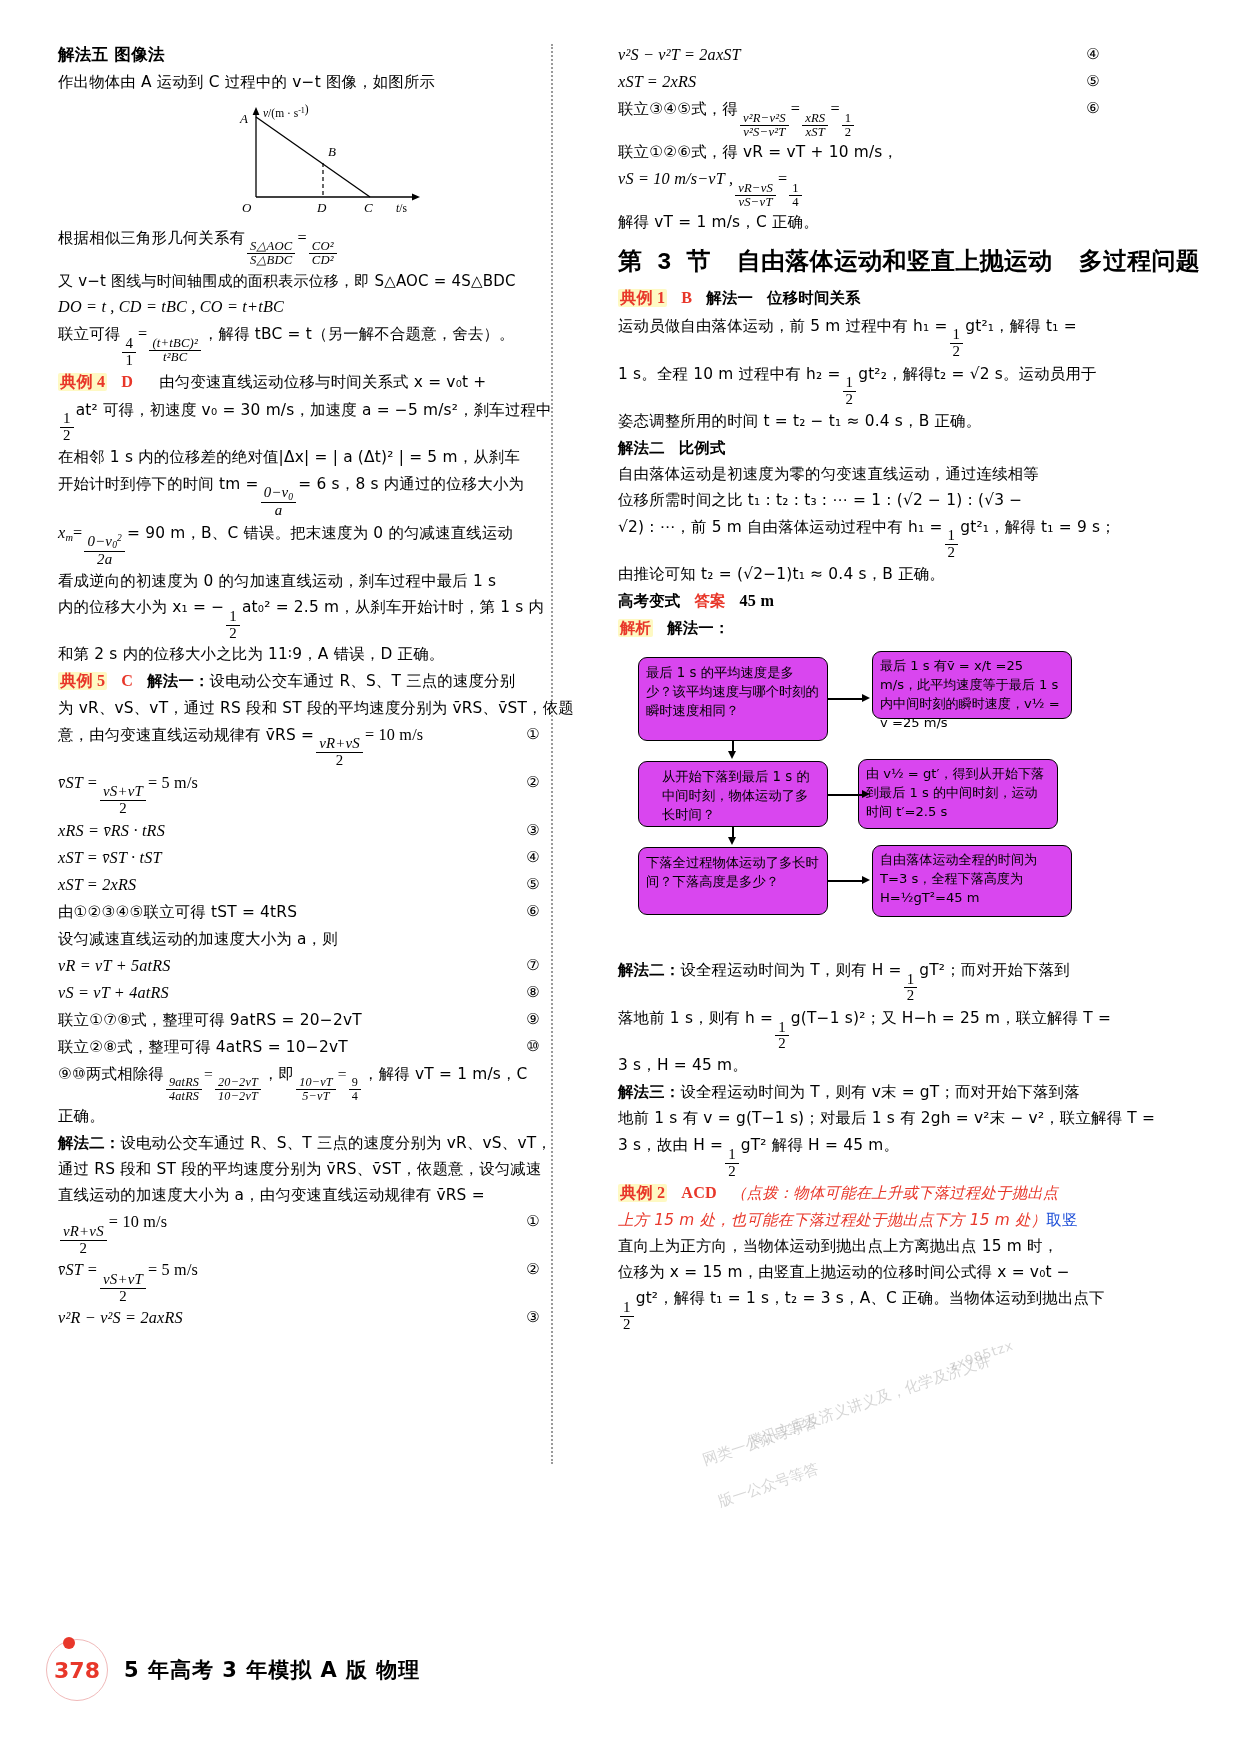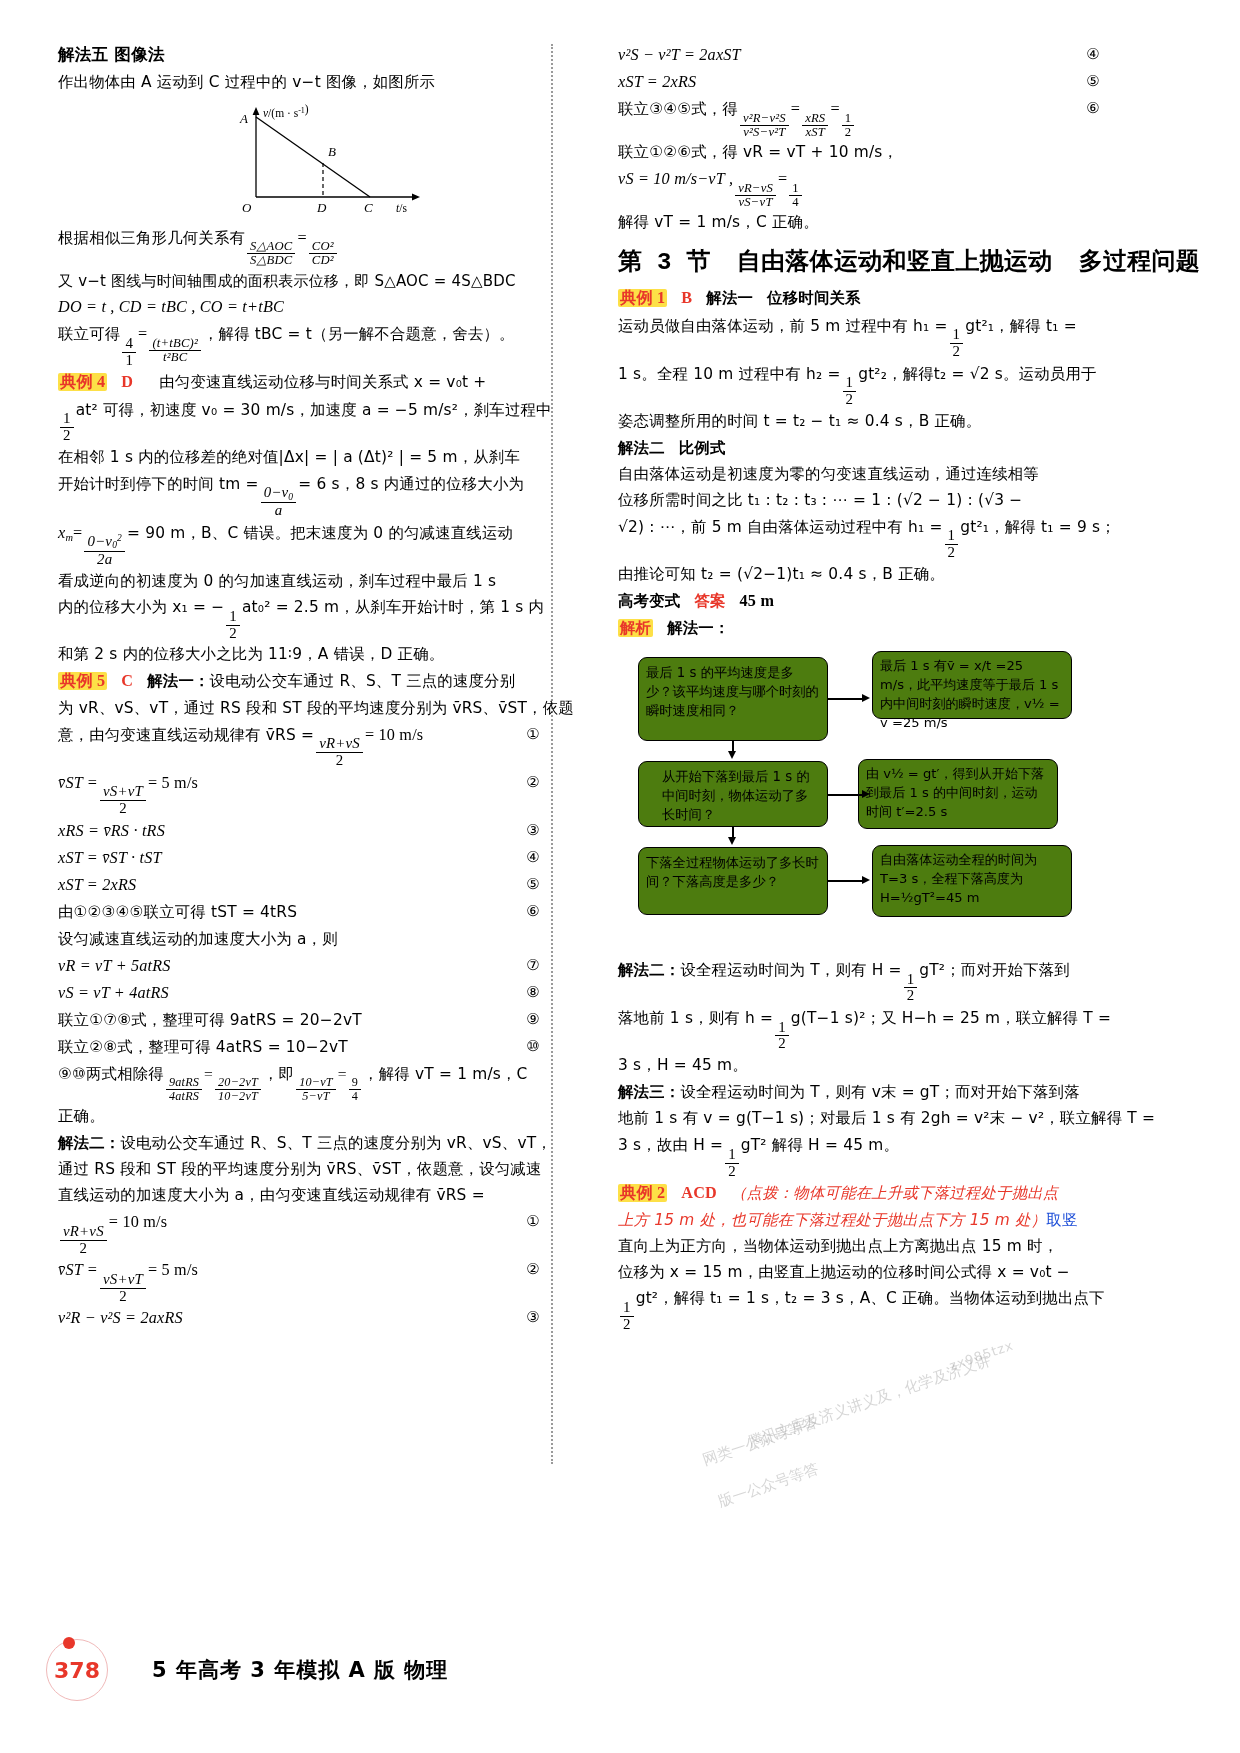--- a/index.html
+++ b/index.html
@@ -29,21 +29,21 @@
     letter-spacing:.2px;
     white-space:nowrap;
   }
   .cn{font-family:"DejaVu Sans","Liberation Sans",sans-serif;font-size:15.4px;}
   .b{font-weight:bold;}
   .hd{font-weight:bold;font-size:16.6px;font-family:"DejaVu Sans","Liberation Sans",sans-serif;}
   .red{color:#e8372a;}
   .redbg{color:#e8372a;font-weight:bold;}
   .pinkbox{
     color:#e8372a;font-weight:bold;
-    background:#fde047;
+    background:#fef9c3;
     padding:0 2px;border-radius:2px;
   }
   .spacer{display:inline-block;width:14px;}
   .spacer-lg{display:inline-block;width:26px;}
 
   
   .mi{font-style:italic;font-family:"Liberation Serif",serif;}
   sub{font-size:.64em;vertical-align:-.28em;font-style:italic;}
   sup{font-size:.64em;vertical-align:.48em;}
   .frac{
@@ -64,35 +64,35 @@
   .section-head{
     font-family:Liberation Mono, monospace;
     font-weight:bold;font-size:24px;
     margin:10px 0 8px 0;white-space:nowrap;letter-spacing:.3px;
   }
 
   
   .flow{position:relative;width:470px;height:300px;margin:10px 0 6px -8px;}
   .fbox{
     position:absolute;border:1.6px solid #000;border-radius:9px;
-    background:#4d7c0f;box-sizing:border-box;
+    background:#d946ef;box-sizing:border-box;
     padding:5px 7px 4px 7px;
     font-family:"DejaVu Sans","Liberation Sans",sans-serif;
     font-size:13.3px;line-height:1.44;
   }
   .fbox.right{font-size:13.1px;}
   .arrow{position:absolute;background:#000;}
   .arrow.h{height:1.6px;}
   .arrow.v{width:1.6px;}
   .ahead{position:absolute;width:0;height:0;}
   .ahead.r{border-top:4.5px solid transparent;border-bottom:4.5px solid transparent;border-left:8px solid #000;}
   .ahead.d{border-left:4.5px solid transparent;border-right:4.5px solid transparent;border-top:8px solid #000;}
 
   
-  .footer{position:absolute;left:46px;bottom:52px;display:flex;align-items:center;gap:28px;}
+  .footer{position:absolute;left:46px;bottom:52px;display:flex;align-items:center;}
   .pagecircle{
     position:relative;width:60px;height:60px;border-radius:50%;
     border:1.6px solid #f0b9b9;
     display:flex;align-items:center;justify-content:center;
     color:#e8372a;font-weight:bold;font-size:22px;
     font-family:"DejaVu Sans","Liberation Sans",sans-serif;
   }
   .pagecircle::after{
     content:"";position:absolute;top:-3px;left:16px;
     width:12px;height:12px;border-radius:50%;background:#e8372a;

